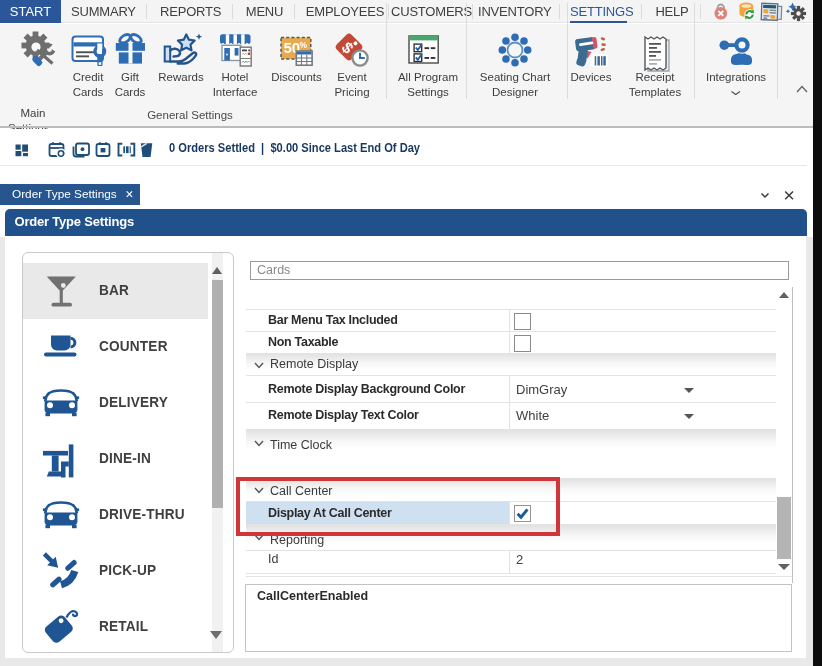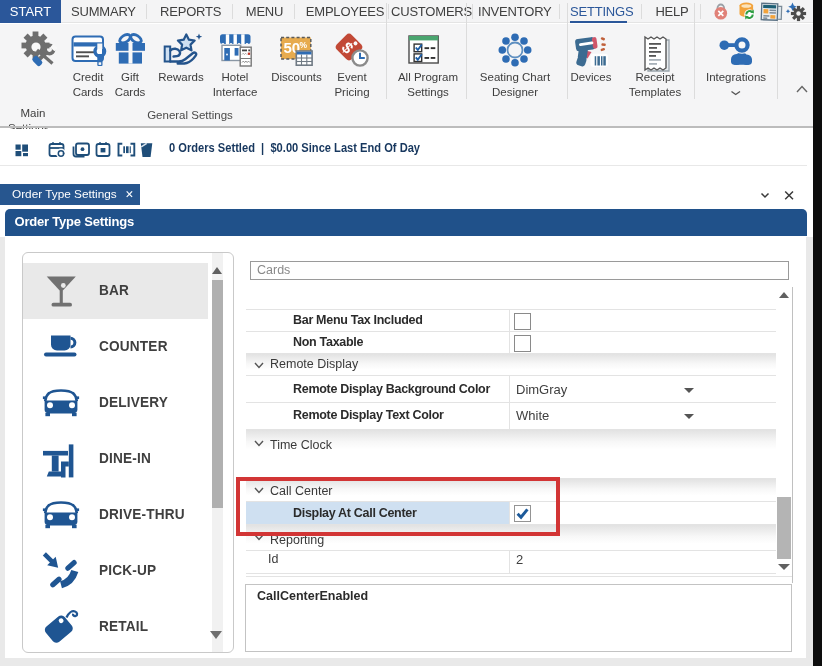--- a/index.html
+++ b/index.html
@@ -49,21 +49,21 @@
 .tri-dn { width:0; height:0; border-left:5px solid transparent; border-right:5px solid transparent; border-top:6px solid #606060; position:absolute; }
 
 
 #search { position:absolute; left:250px; top:261px; width:539px; height:19px; border:1px solid #9a9a9a; background:#fff; font-size:12.5px; color:#8a8a8a; line-height:17px; padding-left:6px; }
 
 
 #grid { position:absolute; left:246px; top:287px; width:546px; height:290px; }
 .grow { position:absolute; left:0; width:530px; border-top:1px solid #e3e3e3; }
 .gchev { position:absolute; left:8px; top:50%; margin-top:-5px; width:10px; height:10px; }
 .gname { position:absolute; left:24px; font-size:12.5px; color:#3a3a3a; }
-.pname { position:absolute; left:22px; font-size:12.5px; font-weight:bold; color:#2b2b2b; letter-spacing:-0.3px; white-space:nowrap;margin-left:25px; }
+.pname { position:absolute; left:22px; font-size:12.5px; font-weight:bold; color:#2b2b2b; letter-spacing:-0.3px; white-space:nowrap; }
 .pval { position:absolute; left:270px; font-size:13px; color:#404040; }
 .vline { position:absolute; left:263px; top:0; bottom:0; width:1px; background:#e3e3e3; }
 .cb { position:absolute; left:268px; width:17px; height:17px; background:#fff; border:1px solid #8a8a8a; }
 .cbc { position:absolute; left:268px; width:17px; height:17px; background:#fff; border:1px solid #949494; }
 .dd { position:absolute; left:438px; width:0; height:0; border-left:5px solid transparent; border-right:5px solid transparent; border-top:5px solid #555; }
 #gsb-line { position:absolute; left:792px; top:287px; width:1px; height:296px; background:#c0c0c0; }
 
 
 #desc { position:absolute; left:245px; top:584px; width:547px; height:68px; border:1px solid #c3c3c3; background:#fff; }
 #desc b { position:absolute; left:11px; top:4px; font-size:12.5px; color:#2b2b2b; }

